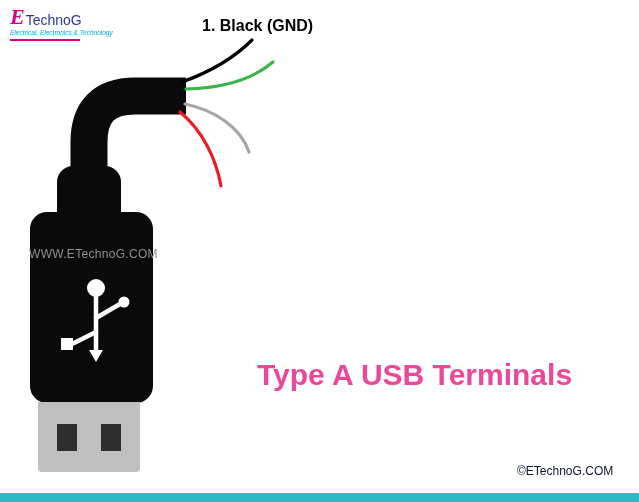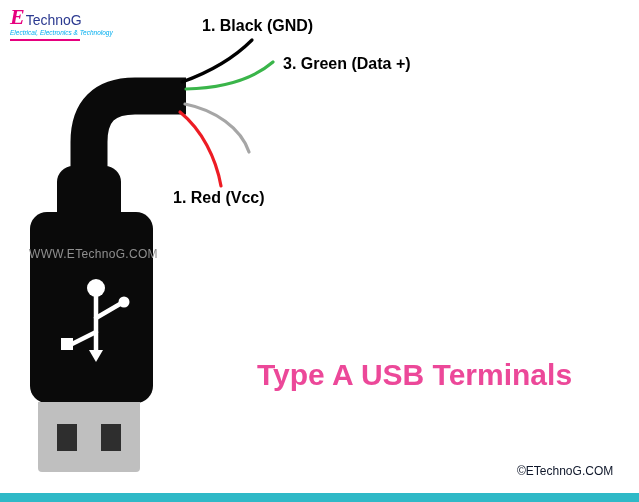--- a/index.html
+++ b/index.html
@@ -73,22 +73,20 @@
   <div class="logo">
     <div class="logo-row">
       <span class="logo-e">E</span>
       <span class="logo-name">TechnoG</span>
     </div>
     <div class="logo-tagline">Electrical, Electronics &amp; Technology</div>
     <div class="logo-underline"></div>
   </div>
 
   <div class="wire-label lbl-4">1. Black (GND)</div>
-  <div class="wire-label lbl-3">3. Green (Data +)</div>
-  <div class="wire-label lbl-1">1. Red (Vcc)</div>
 
   <div class="watermark">WWW.ETechnoG.COM</div>
 
   <div class="diagram-title">Type A USB Terminals</div>
 
   <div class="copyright">©ETechnoG.COM</div>
 
   <div class="bottom-strip"></div>
 
 </div>

